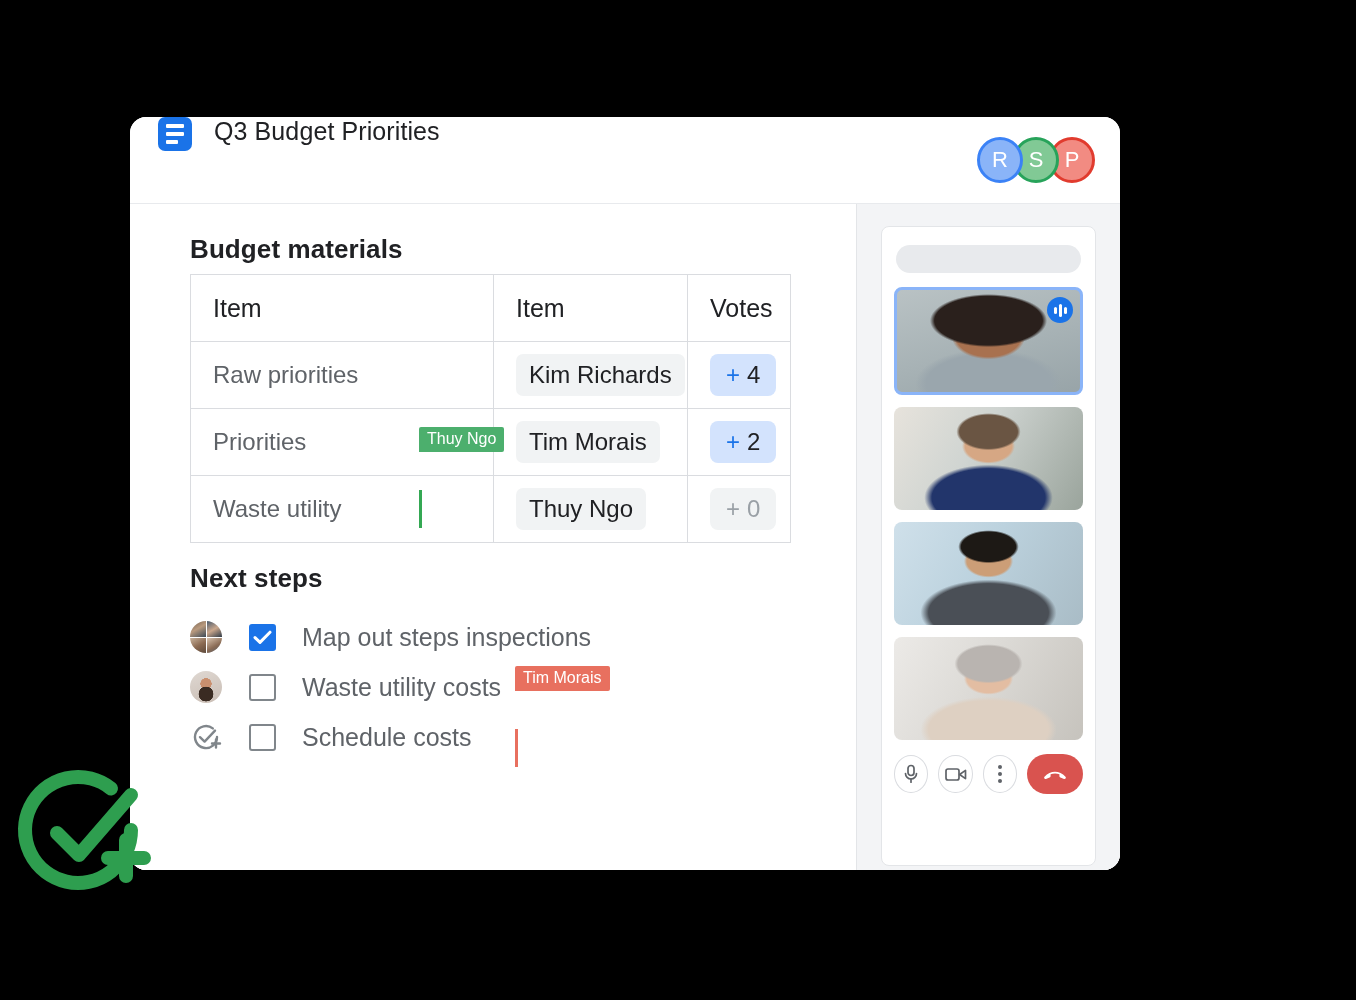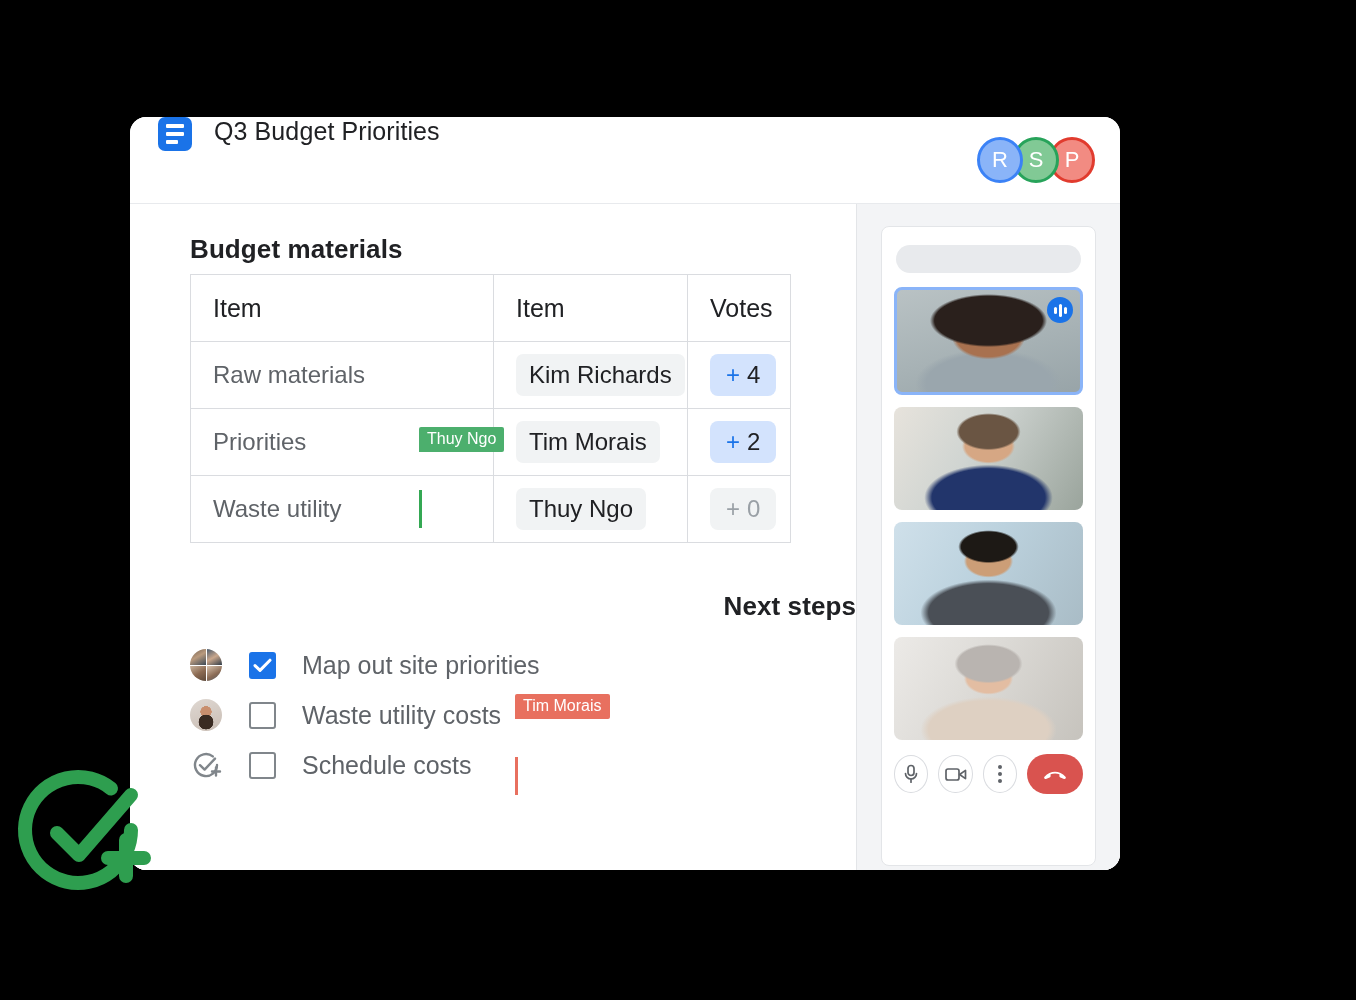--- a/index.html
+++ b/index.html
@@ -108,21 +108,21 @@
     justify-content: center;
   }
 
   
   .heading {
     font-size: 26px;
     font-weight: bold;
     color: #202124;
     letter-spacing: 0.1px;
   }
-  .heading.next { margin-top: 48px; text-align: right; }
+  .heading.next { margin-top: 20px; }
 
   
   table.priorities {
     margin-top: 9px;
     border-collapse: collapse;
     width: 600px;
     table-layout: fixed;
   }
   table.priorities th, table.priorities td {
     border: 1px solid #dadce0;
@@ -405,21 +405,21 @@
           </colgroup>
           <thead>
             <tr>
               <th>Item</th>
               <th>Item</th>
               <th>Votes</th>
             </tr>
           </thead>
           <tbody>
             <tr>
-              <td class="item-cell">Raw materials</td>
+              <td class="item-cell">Raw priorities</td>
               <td class="owner-cell">
                 <span class="chip">Kim Richards</span>
               </td>
               <td class="votes-cell">
                 <span class="vote-chip active">
                   <span class="plus">+</span><span class="num">4</span>
                 </span>
               </td>
             </tr>
             <tr>
@@ -462,21 +462,21 @@
               <span class="mini1"></span>
               <span class="mini2"></span>
               <span class="mini3"></span>
               <span class="mini4"></span>
             </div>
             <div class="step-checkbox checked">
               <svg width="19" height="15" viewBox="0 0 19 15">
                 <path d="M2 7.6 L7 12.4 L17 2.2" fill="none" stroke="#ffffff" stroke-width="3" stroke-linecap="round" stroke-linejoin="round"></path>
               </svg>
             </div>
-            <div class="step-label">Map out site priorities</div>
+            <div class="step-label">Map out steps inspections</div>
           </div>
 
           <div class="step-row">
             <div class="step-avatar">
               <div class="face-photo"></div>
             </div>
             <div class="step-checkbox unchecked"></div>
             <div class="step-label">Waste utility costs</div>
           </div>
 

